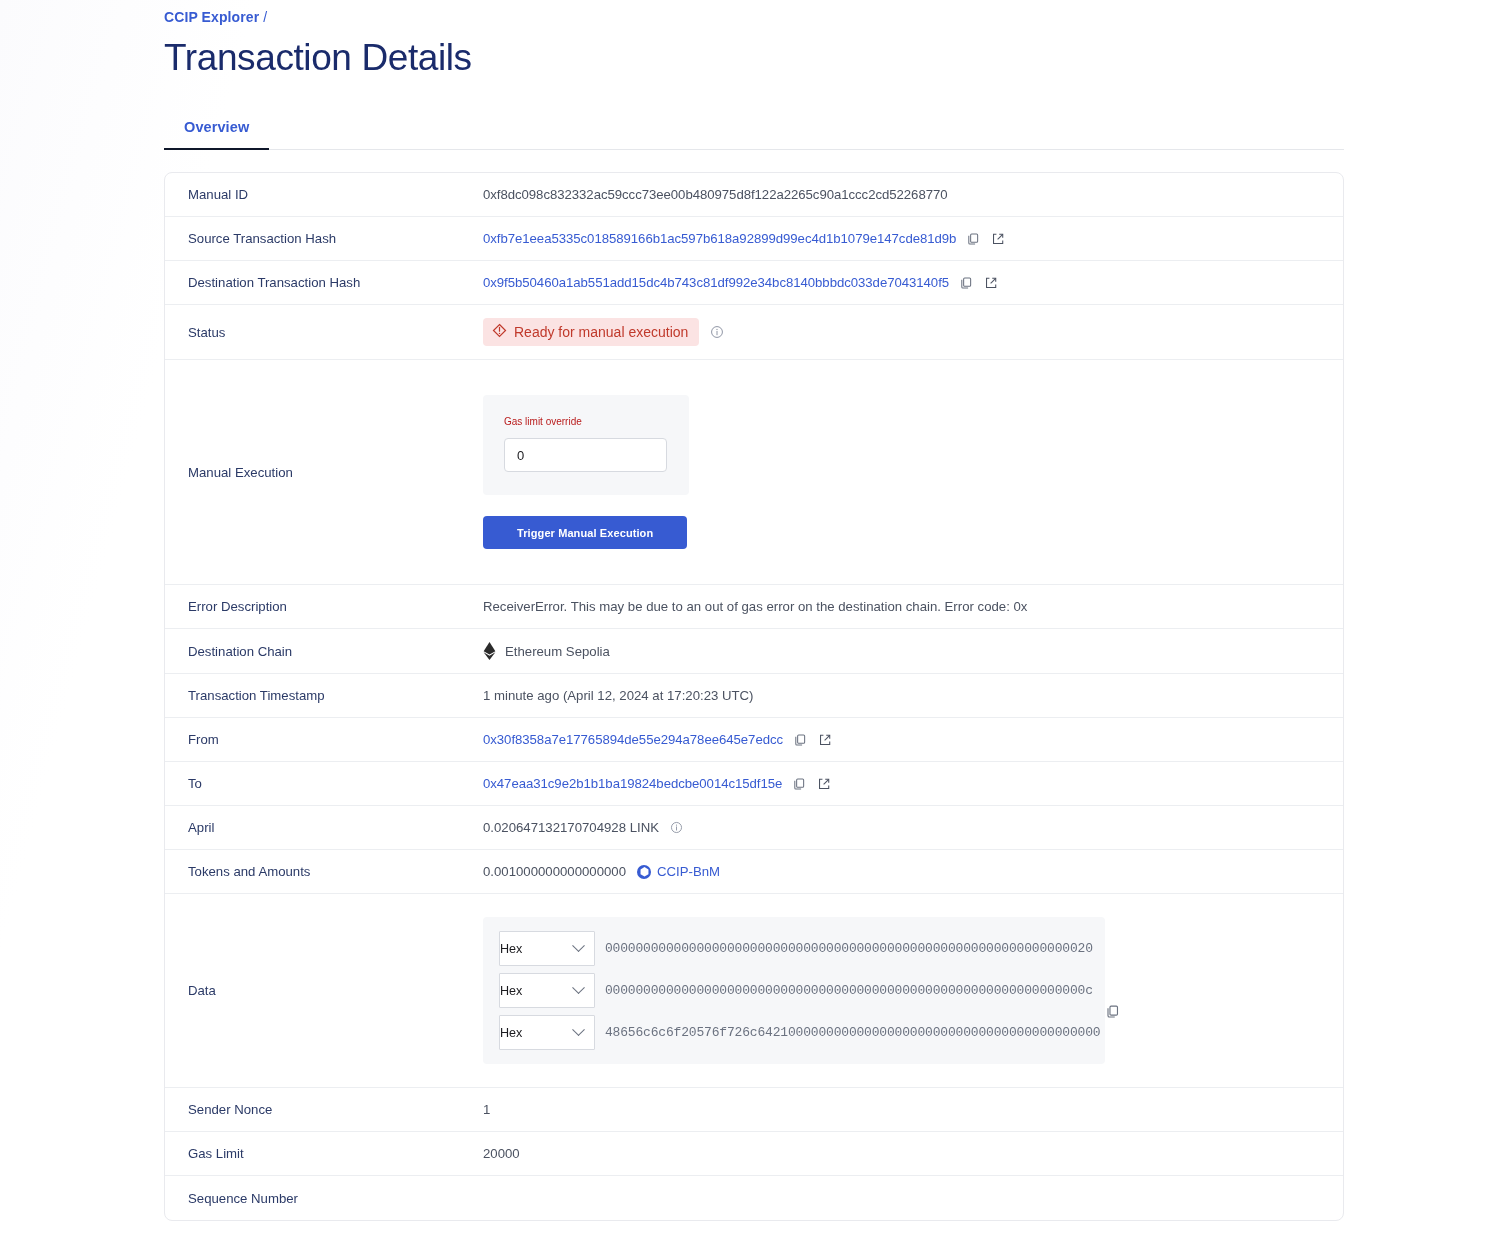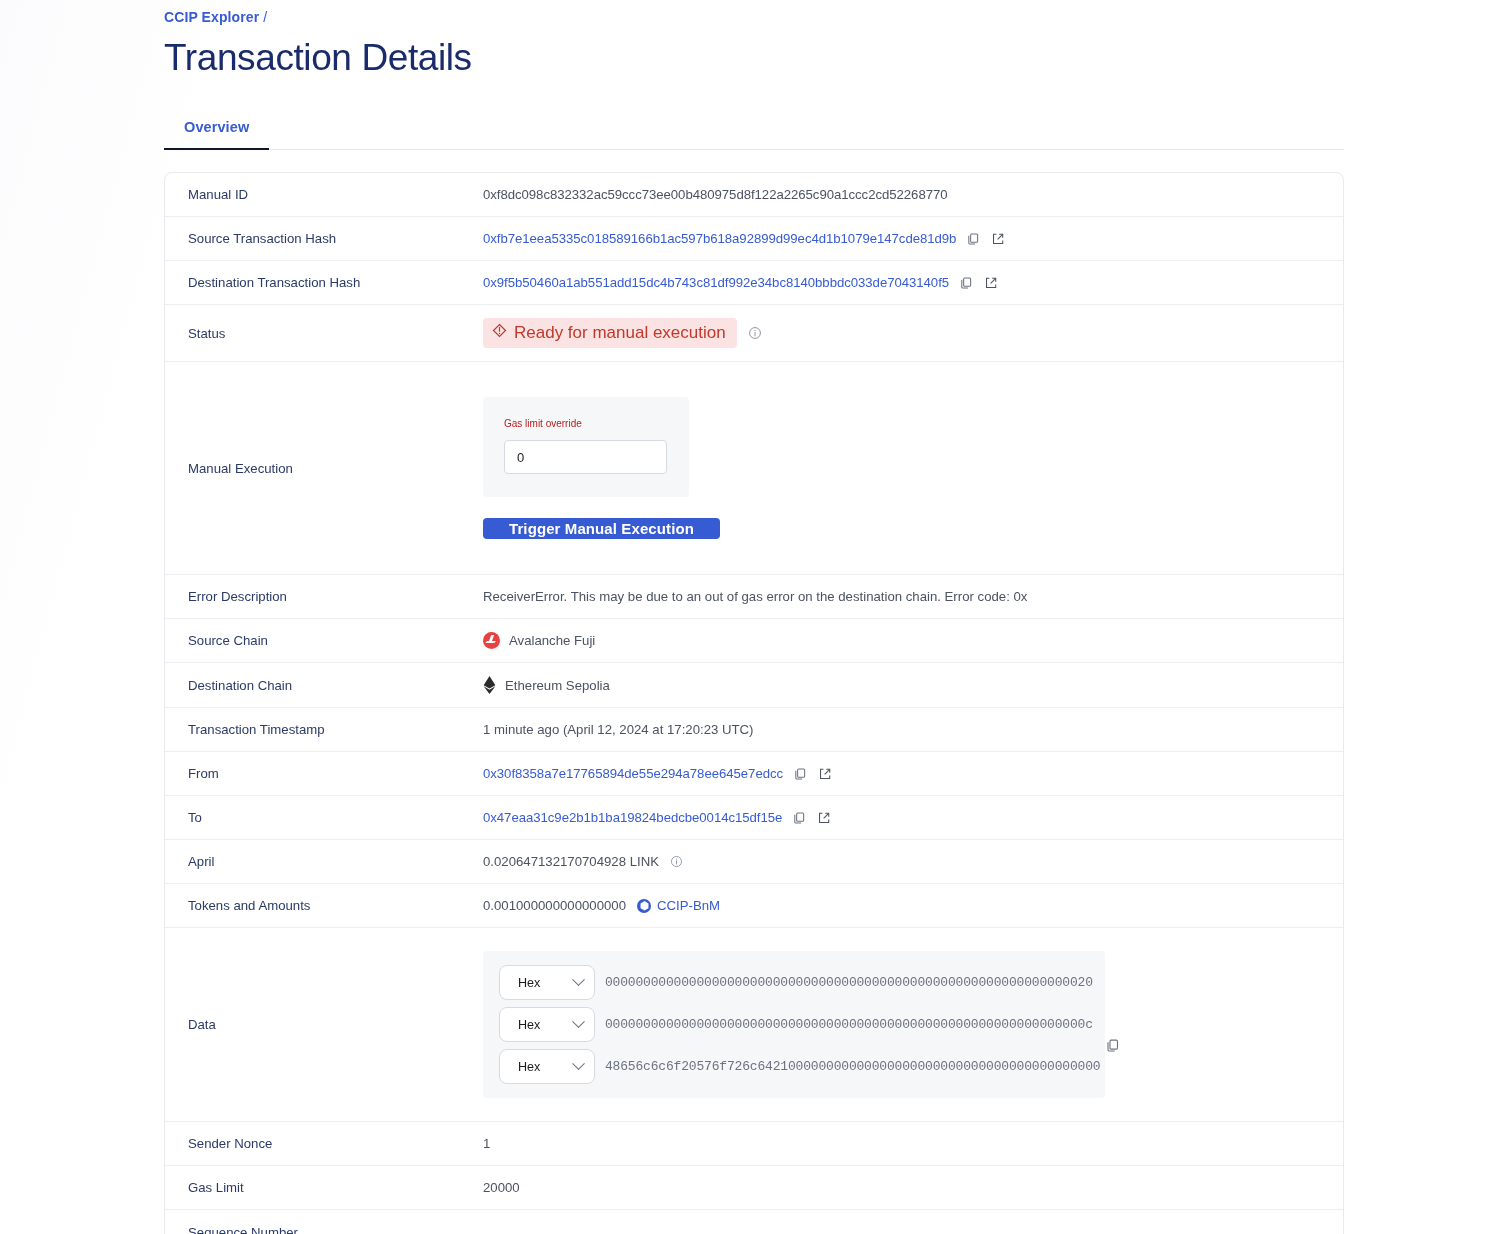--- a/index.html
+++ b/index.html
@@ -127,21 +127,21 @@
 
   
   .status-badge {
     display: inline-flex;
     align-items: center;
     gap: 7px;
     background: #fbe3e3;
     color: #c0392b;
     border-radius: 4px;
     padding: 5px 11px 5px 9px;
-    font-size: 17px;
+    font-size: 14px;
     font-weight: 500;
   }
   .info-icon {
     display: inline-flex;
     margin-left: 11px;
     cursor: pointer;
   }
 
   
   .manual-wrap {
@@ -171,23 +171,23 @@
     color: #1b1b1f;
     padding: 0 12px;
     font-family: "Liberation Sans", sans-serif;
   }
   .trigger-btn {
     margin-top: 21px;
     background: #375bd2;
     color: #fff;
     border: none;
     border-radius: 4px;
-    height: 21px;
-    padding: 0 26px;
-    font-size: 15px;
+    height: 33px;
+    padding: 0 34px;
+    font-size: 11px;
     font-weight: bold;
     cursor: pointer;
     font-family: "Liberation Sans", sans-serif;
     letter-spacing: .1px;
   }
 
   
   .chain {
     display: inline-flex;
     align-items: center;
@@ -246,25 +246,25 @@
     width: 622px;
     margin: 10px 0;
   }
   .data-rows { display: flex; flex-direction: column; gap: 7px; }
   .data-line { display: flex; align-items: center; gap: 10px; }
   .hex-select {
     width: 96px;
     height: 35px;
     background: #fff;
     border: 1px solid #d7dae0;
-    border-radius: 8px;
+    border-radius: 1px;
     display: flex;
     align-items: center;
     justify-content: space-between;
-    padding: 0 11px 0 18px;
+    padding: 0 11px 0 0;
     font-size: 12.6px;
     color: #1b1b1f;
     cursor: pointer;
     flex: none;
   }
   .hexval {
     font-family: Liberation Mono, monospace;
     font-size: 13px;
     color: #6b7280;
     letter-spacing: -0.18px;
@@ -381,29 +381,20 @@
         </div>
       </div>
 
       <div class="row">
         <div class="label">Error Description</div>
         <div class="value">
           <span>ReceiverError. This may be due to an out of gas error on the destination chain. Error code: 0x</span>
         </div>
       </div>
 
-      <div class="row">
-        <div class="label">Source Chain</div>
-        <div class="value">
-          <span class="chain">
-            <span class="avax-icon"></span>
-            <span>Avalanche Fuji</span>
-          </span>
-        </div>
-      </div>
 
       <div class="row">
         <div class="label">Destination Chain</div>
         <div class="value">
           <span class="chain">
             <span class="eth-icon">
               <svg width="13" height="18" viewBox="0 0 13 20">
                 <path d="M6.5 0 0 10.2 6.5 14l6.5-3.8z" fill="#2b2b2b"></path>
                 <path d="M6.5 15.3 0 11.5l6.5 8.5 6.5-8.5z" fill="#2b2b2b"></path>
               </svg>

